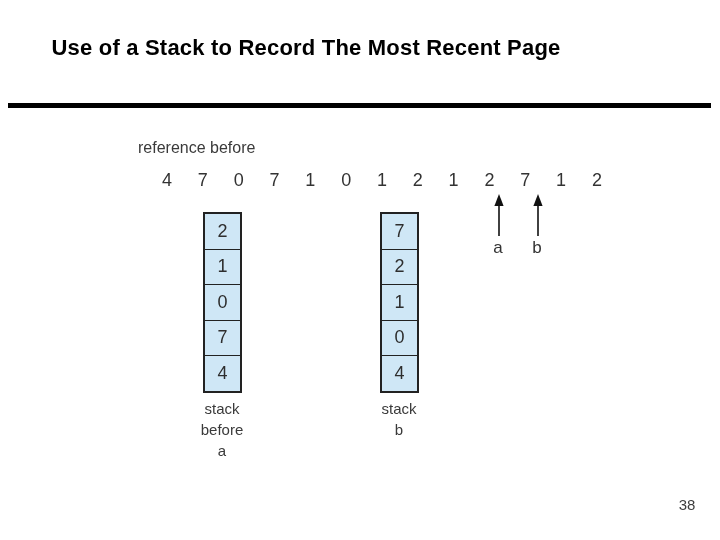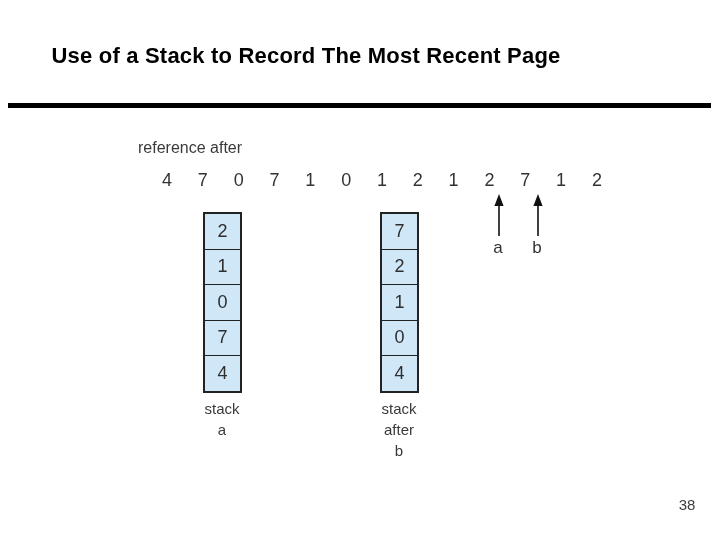--- a/index.html
+++ b/index.html
@@ -7,21 +7,21 @@
     width: 720px; height: 540px;
     background: #ffffff;
     font-family: "Liberation Sans", sans-serif;
     position: relative;
     overflow: hidden;
   }
   .slide { position: absolute; inset: 0; }
 
   .title {
     position: absolute;
-    top: 41px; left: 0; width: 612px;
+    top: 33px; left: 0; width: 612px;
     text-align: center;
     font-size: 22px; font-weight: bold;
     line-height: 30px;
     color: #000000;
     letter-spacing: 0.2px;
   }
 
   .rule {
     position: absolute;
     left: 8px; top: 103px;
@@ -106,21 +106,21 @@
 <body>
 
 <div class="slide">
 
   <div class="title">
     <div>Use of a Stack to Record The Most Recent Page</div>
   </div>
 
   <div class="rule"></div>
 
-  <div class="ref-label">reference after</div>
+  <div class="ref-label">reference before</div>
 
   <div class="ref-row">
     <span class="ref-digit">4</span>
     <span class="ref-digit">7</span>
     <span class="ref-digit">0</span>
     <span class="ref-digit">7</span>
     <span class="ref-digit">1</span>
     <span class="ref-digit">0</span>
     <span class="ref-digit">1</span>
     <span class="ref-digit">2</span>
@@ -154,24 +154,24 @@
   <div class="stack stack-right">
     <div class="cell">7</div>
     <div class="cell">2</div>
     <div class="cell">1</div>
     <div class="cell">0</div>
     <div class="cell">4</div>
   </div>
 
   <div class="stack-label label-left">
     <div>stack</div>
+    <div>before</div>
     <div>a</div>
   </div>
 
   <div class="stack-label label-right">
     <div>stack</div>
-    <div>after</div>
     <div>b</div>
   </div>
 
   <div class="page-number">38</div>
 
 </div>
 
 </body></html>

